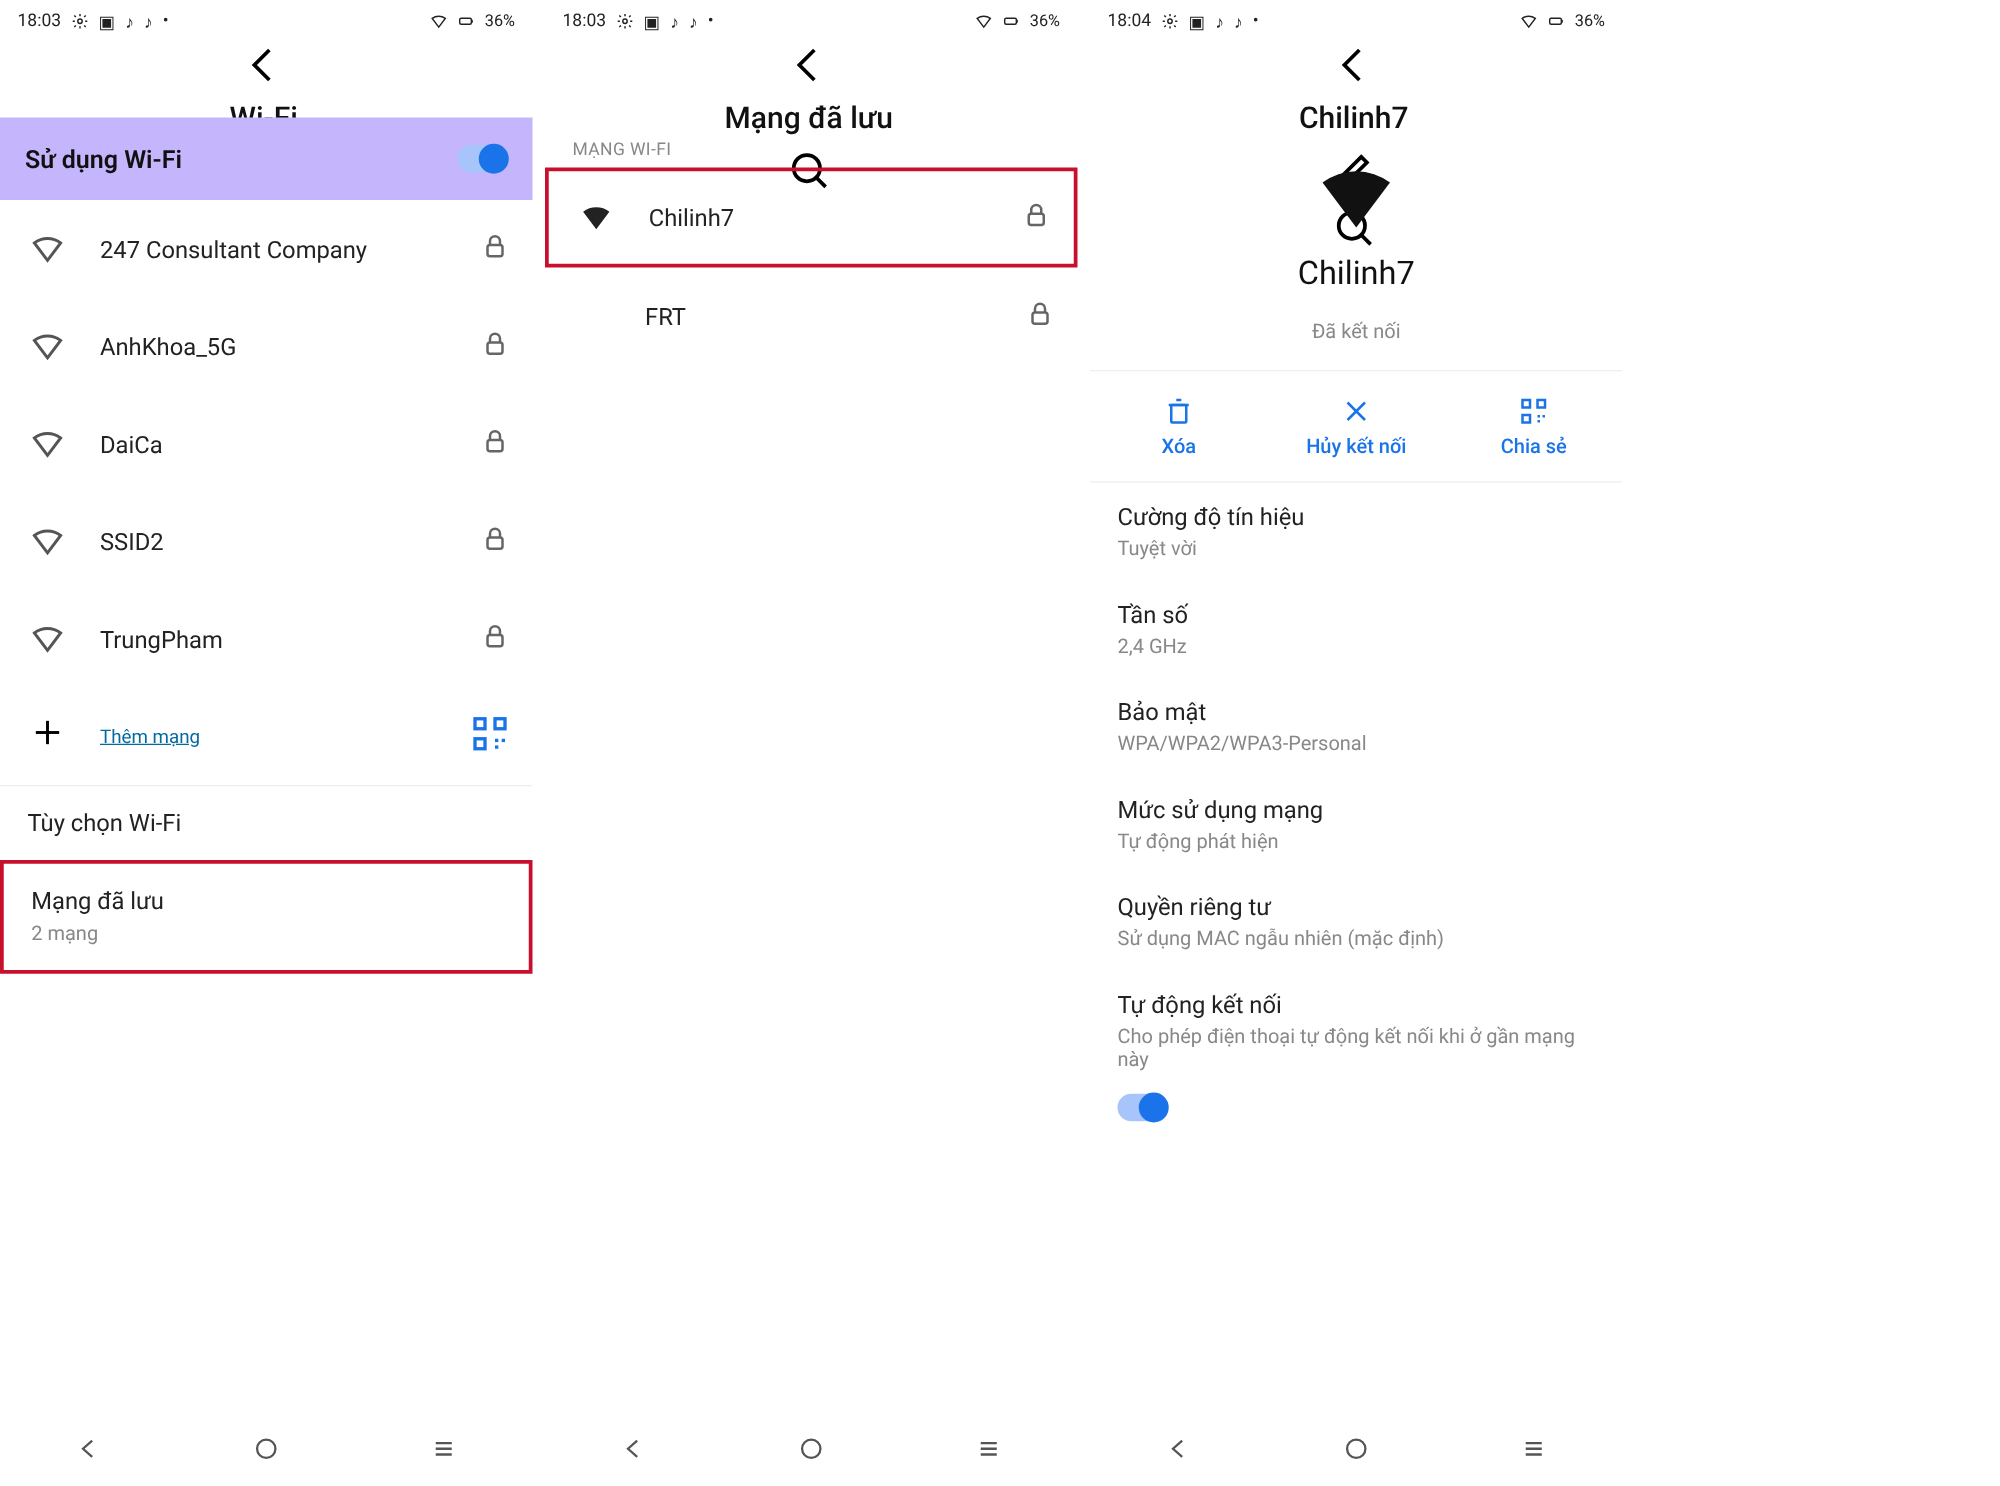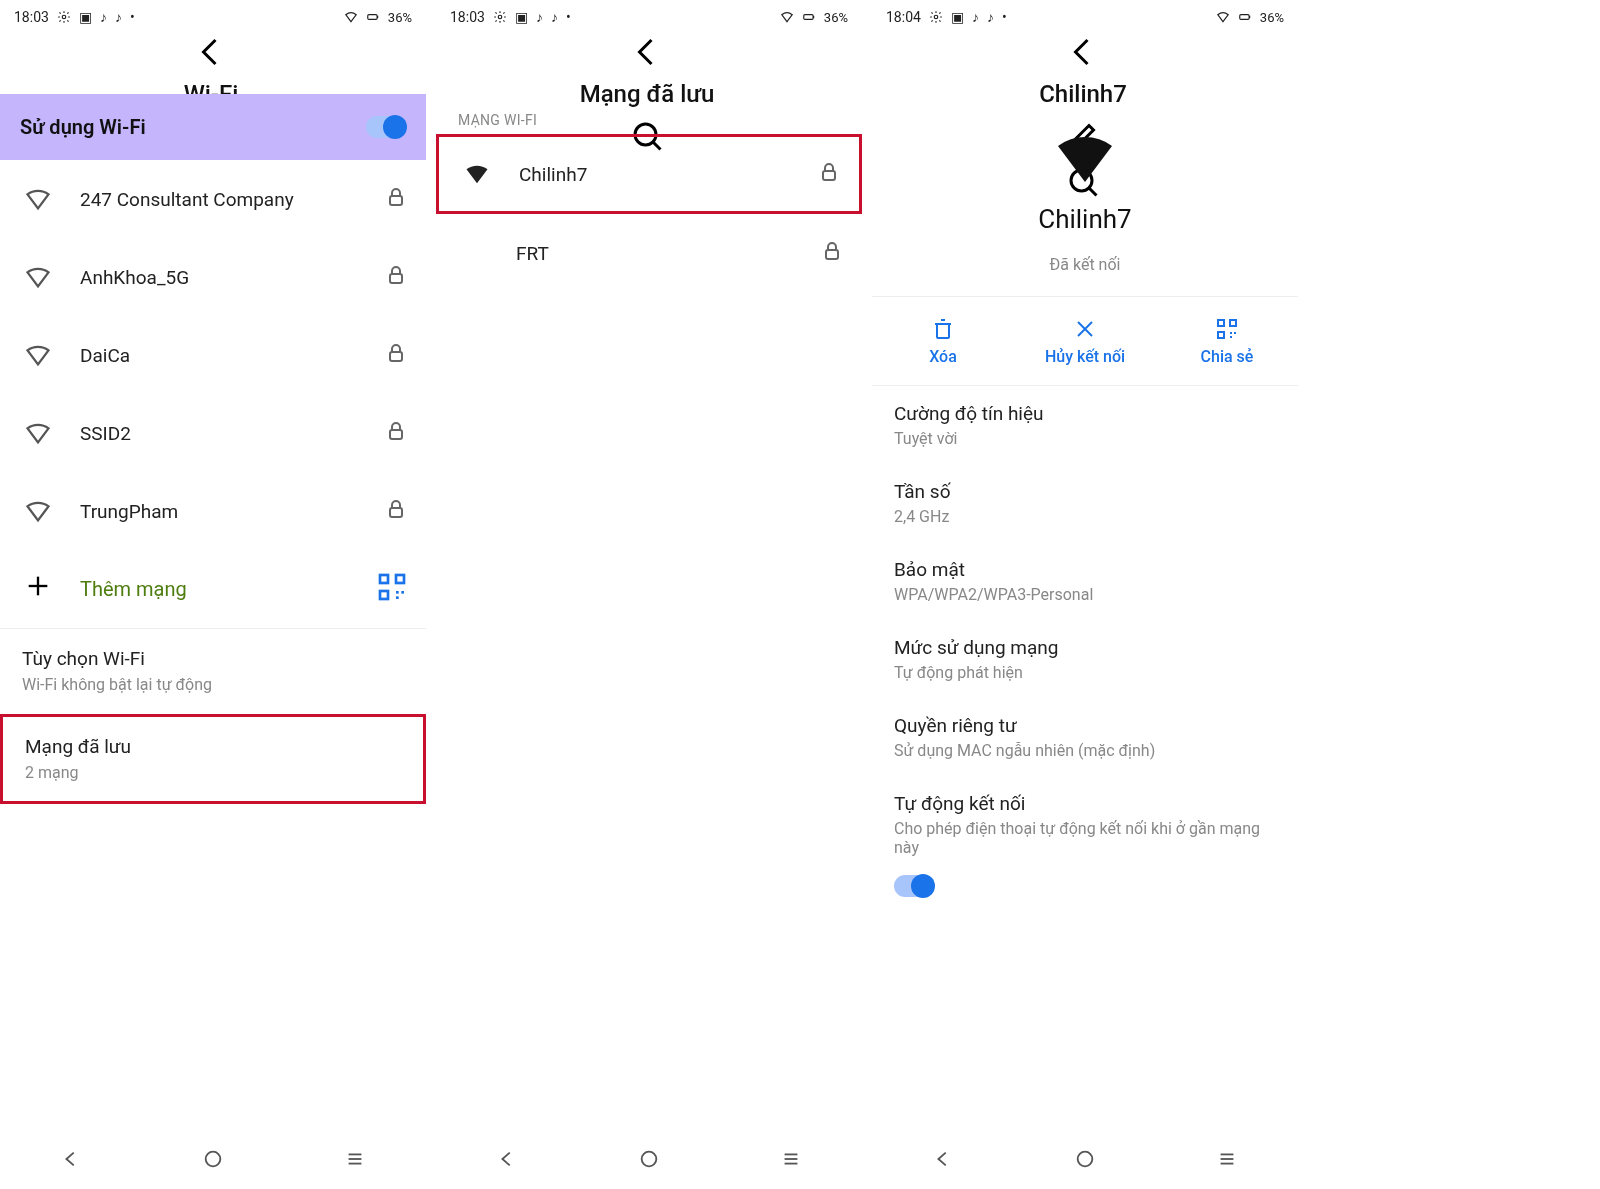--- a/index.html
+++ b/index.html
@@ -70,21 +70,21 @@
     display:flex;
     align-items:center;
     padding: 0 18px 0 24px;
     gap: 28px;
   }
   .wifirow .sig { width:28px; height:28px; display:flex; align-items:center; justify-content:center; }
   .wifirow .name { flex:1; font-size:19px; color:#222; }
   .wifirow .lock { width:24px; color:#666; }
   .addrow { height:78px; display:flex; align-items:center; padding:0 18px 0 24px; gap:28px; }
   .addrow .plus { width:28px; font-size:28px; text-align:center; font-weight:300; }
-  .addrow .name { flex:1; font-size:20px; color:#4d7c0f; }
+  .addrow .name { flex:1; font-size:15px; color:#0369a1;text-decoration:underline; }
   .addrow .qr { width:32px; color:#1a73e8; }
   .divider { height:1px; background:#eee; }
   
   .optrow { padding: 18px 22px; }
   .optrow .t { font-size:19px; color:#222; }
   .optrow .s { font-size:16px; color:#888; margin-top:4px; line-height:1.35; }
   .highlight { border: 3px solid #c8102e; }
   
   .section-label { padding: 18px 22px 6px; font-size:14px; color:#888; letter-spacing:0.3px; }
   
@@ -292,21 +292,20 @@
     <span class="name">Thêm mạng</span>
     <span class="qr"><svg viewBox="0 0 24 24">
           <use href="#i-qr"></use>
         </svg></span>
   </div>
 
   <div class="divider"></div>
 
   <div class="optrow">
     <div class="t">Tùy chọn Wi-Fi</div>
-    <div class="s">Wi-Fi không bật lại tự động</div>
   </div>
   <div class="optrow highlight">
     <div class="t">Mạng đã lưu</div>
     <div class="s">2 mạng</div>
   </div>
 
   <div class="navbar">
     <span><svg viewBox="0 0 24 24">
           <use href="#i-nav-back"></use>
         </svg></span>

